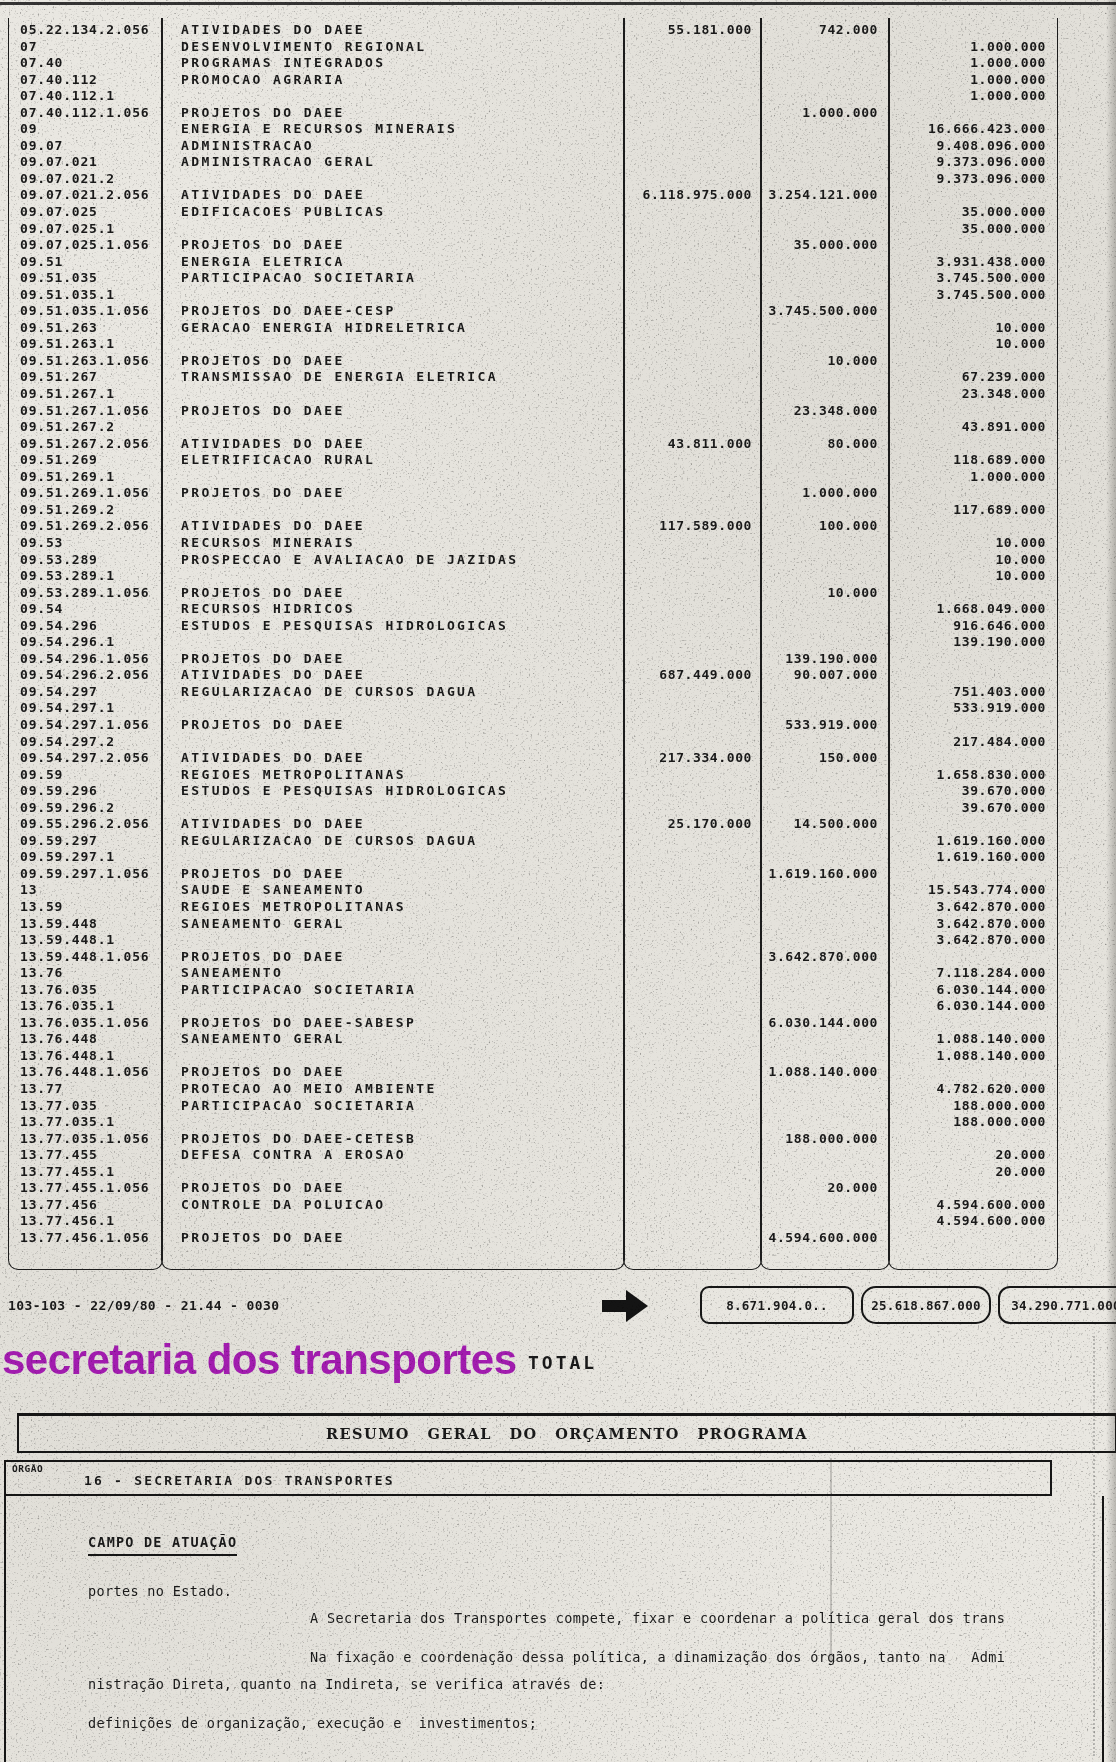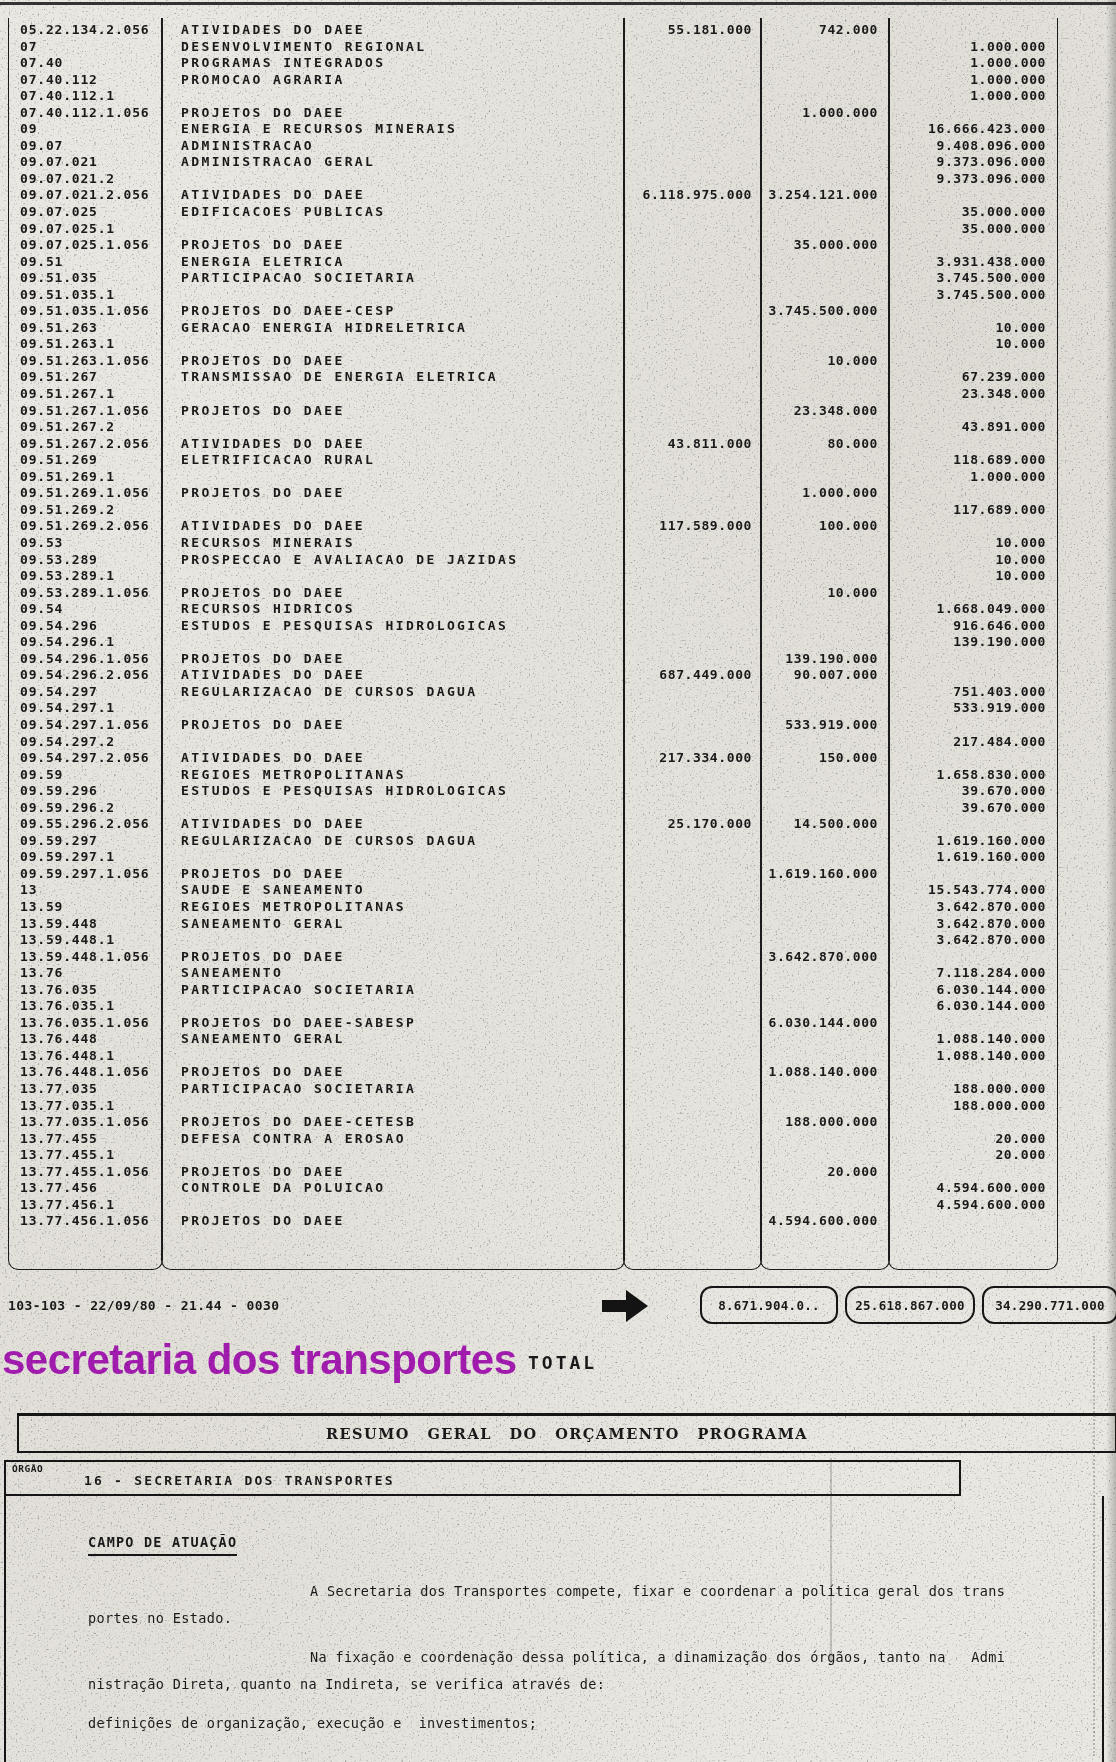--- a/index.html
+++ b/index.html
@@ -32,33 +32,33 @@
   .t-v4{width:116px;padding-right:6px;text-align:right;letter-spacing:.6px;}
   .t-v5{width:162px;padding-right:8px;text-align:right;letter-spacing:.6px;}
   
   .run-info{left:8px;top:1298px;font-size:13px;font-weight:bold;letter-spacing:.4px;}
   .total-label{left:528px;top:1352px;font-size:18px;font-weight:bold;letter-spacing:3px;text-align:right;}
   .total-arrow{left:602px;top:1289px;width:46px;height:34px;}
   .totals{left:700px;top:1286px;display:flex;}
   .total-box{height:38px;border:2.5px solid #161616;border-radius:12px;box-sizing:border-box;
              display:flex;align-items:center;justify-content:center;
              font-size:12.5px;font-weight:bold;letter-spacing:.3px;margin-right:7px;background:rgba(255,255,255,0.05);}
-  .totals div:nth-of-type(1){width:138px;}
+  .totals div:nth-of-type(1){width:154px;border-radius:9px;}
   .totals div:nth-of-type(2){width:130px;border-radius:15px;}
   .totals div:nth-of-type(3){width:136px;}
   
   .agency-heading{left:2px;top:1339px;font-family:"Liberation Sans", sans-serif;
     font-size:42px;font-weight:bold;letter-spacing:-.5px;line-height:1;color:#a21caf;margin:0;}
   
   .resumo-box{left:4px;top:1413px;width:1100px;height:40px;border:2.5px solid #161616;border-top-width:3px;
     box-sizing:border-box;display:flex;align-items:center;justify-content:center;margin-left:13px;}
   .resumo-title{font-family:"DejaVu Serif", serif;font-weight:bold;font-size:14.5px;
     letter-spacing:1.5px;word-spacing:11px;}
   
-  .organ-box{left:4px;top:1460px;width:957px;height:36px;border:2px solid #161616;box-sizing:border-box;}
+  .organ-box{left:4px;top:1460px;width:1048px;height:36px;border:2px solid #161616;box-sizing:border-box;}
   .organ-label{position:absolute;left:6px;top:1px;font-size:9.5px;font-weight:bold;letter-spacing:.5px;}
   .organ-value{position:absolute;left:78px;top:11px;font-size:13px;font-weight:bold;letter-spacing:2.2px;white-space:pre;}
   
   .content-box{left:4px;top:1496px;width:1100px;height:266px;border-left:2px solid #161616;
     border-right:2px solid #161616;box-sizing:border-box;}
   .campo-title{left:88px;top:1534px;font-size:13.5px;font-weight:bold;letter-spacing:1.2px;
     border-bottom:2px solid #161616;padding-bottom:4px;}
   .paragraphs{left:88px;top:1578px;width:944px;font-size:13.5px;line-height:27px;letter-spacing:.35px;}
   .para{margin-top:12px;}
   .para:first-of-type{margin-top:0;}
@@ -591,20 +591,27 @@
       </div>
 
       <div class="t-row">
         <span class="t-code">13.76.448.1.056</span>
         <span class="t-desc">PROJETOS DO DAEE</span>
         <span class="t-v3"></span>
         <span class="t-v4">1.088.140.000</span>
         <span class="t-v5"></span>
       </div>
 
+      <div class="t-row">
+        <span class="t-code">13.77</span>
+        <span class="t-desc">PROTECAO AO MEIO AMBIENTE</span>
+        <span class="t-v3"></span>
+        <span class="t-v4"></span>
+        <span class="t-v5">4.782.620.000</span>
+      </div>
 
       <div class="t-row">
         <span class="t-code">13.77.035</span>
         <span class="t-desc">PARTICIPACAO SOCIETARIA</span>
         <span class="t-v3"></span>
         <span class="t-v4"></span>
         <span class="t-v5">188.000.000</span>
       </div>
 
       <div class="t-row">
@@ -702,22 +709,22 @@
 <div class="abs organ-box">
   <span class="organ-label">ÓRGÃO</span>
   <span class="organ-value">16 - SECRETARIA DOS TRANSPORTES</span>
 </div>
 
 <div class="abs content-box"></div>
 <div class="abs campo-title">CAMPO DE ATUAÇÃO</div>
 <div class="abs paragraphs">
 
     <div class="para">
+      <div class="line l2">portes no Estado.</div>
       <div class="line l1">A Secretaria dos Transportes compete, fixar e coordenar a política geral dos trans</div>
-      <div class="line l2">portes no Estado.</div>
     </div>
 
     <div class="para">
       <div class="line l1">Na fixação e coordenação dessa política, a dinamização dos órgãos, tanto na   Admi</div>
       <div class="line l2">nistração Direta, quanto na Indireta, se verifica através de:</div>
     </div>
 
     <div class="para">
       <div class="line l2">definições de organização, execução e  investimentos;</div>
     </div>

